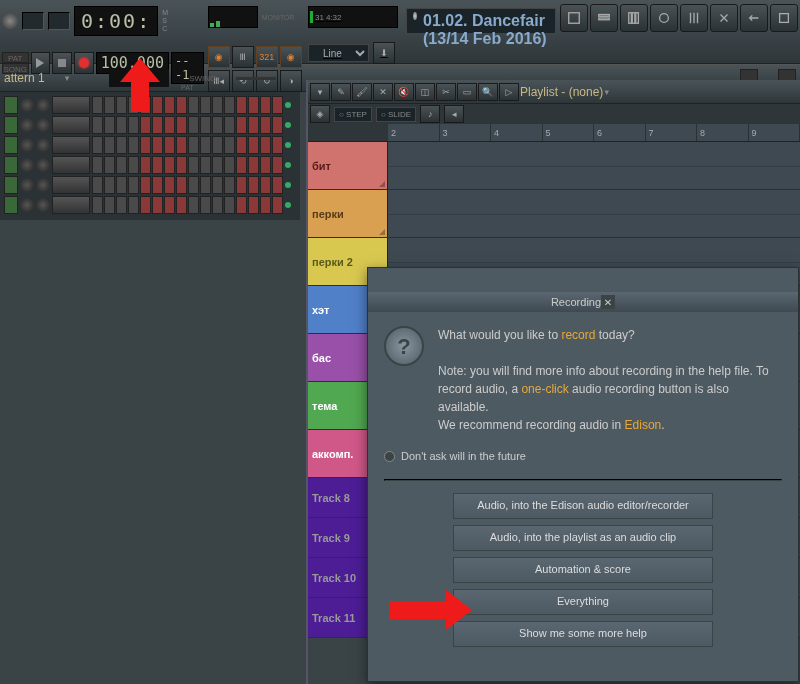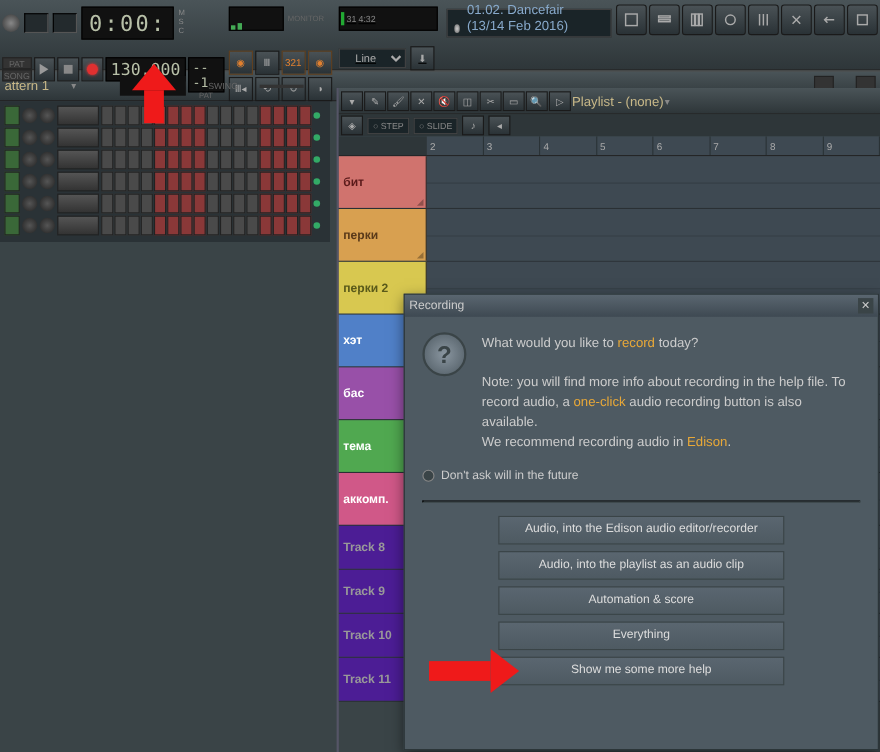--- a/index.html
+++ b/index.html
@@ -27,21 +27,21 @@
 .tempo-label { font-size:7px; color:#666; text-align:center;}
 
 .toolbar-icons { display:flex; gap:2px; margin-top:4px; flex-wrap:wrap; max-width:200px;}
 .tb-icon { width:22px; height:22px; background:linear-gradient(#4a5256,#2a3236); border:1px solid #1a1a1a; display:flex; align-items:center; justify-content:center; font-size:9px; color:#aaa; cursor:pointer;}
 .tb-icon.orange { color:#e08030; border-color:#604020; }
 
 .cpu-meter { background:#111; width:90px; height:22px; display:flex; align-items:center; font-size:8px; color:#888; padding:1px; gap:2px; border:1px solid #000;}
 .cpu-bar { background:#2a3; width:3px; height:12px; }
 .select-box { background:#1a2428; border:1px solid #444; color:#aaa; font-size:10px; padding:2px 10px; height:18px;}
 
-.lcd-display { background:#1a2428; border:1px solid #444; color:#88aacc; font-size:12px; padding:3px 6px; display:flex; align-items:flex-end; gap:6px; height:26px; min-width:150px;}
+.lcd-display { background:#1a2428; border:1px solid #444; color:#88aacc; font-size:16px; padding:3px 6px; display:flex; align-items:flex-start; gap:6px; height:26px; min-width:150px;font-weight:bold;}
 .lcd-dot { width:8px;height:8px;border-radius:50%;background:radial-gradient(#ccc,#666);}
 
 .big-icons { display:flex; gap:2px; padding-top:2px;}
 .big-icon { width:28px; height:28px; background:linear-gradient(#4a5256,#2a3236); border:1px solid #1a1a1a; border-radius:3px; display:flex; align-items:center; justify-content:center; cursor:pointer;}
 .big-icon svg { width:14px; height:14px; stroke:#aaa; fill:none; stroke-width:1.5;}
 
 
 .pattern-bar { background:linear-gradient(#4a5458,#2e3639); height:28px; display:flex; align-items:center; padding:0 4px; gap:20px; border-top:1px solid #555; border-bottom:1px solid #222;}
 .pattern-label { color:#c8b888; font-size:12px;}
 .pattern-arrow { color:#888; font-size:9px;}
@@ -82,21 +82,21 @@
 .tr-orange { background:#d8a050; color:#5a3a1a;}
 .tr-yellow { background:#d8c850; color:#5a5a1a;}
 .tr-blue { background:#5080c8; color:#fff;}
 .tr-purple { background:#9850a8; color:#fff;}
 .tr-green { background:#50a850; color:#fff;}
 .tr-pink { background:#d05888; color:#fff;}
 .tr-grey { background:#4c1d95; color:#999;}
 
 
 .rec-dialog { position:absolute; left:367px; top:267px; width:432px; height:415px; background:#4e5a62; border:1px solid #2a3236; box-shadow:0 4px 12px rgba(0,0,0,.5);}
-.dlg-title { height:20px; background:linear-gradient(#5a6670,#3e4952); color:#ccc; font-size:11px; display:flex; align-items:center; justify-content:space-between; padding:0 4px;}
+.dlg-title { height:20px; background:linear-gradient(#5a6670,#3e4952); color:#ccc; font-size:11px; display:flex; align-items:center; justify-content:center; padding:0 4px;margin-top:24px;}
 .dlg-close { width:14px; height:14px; background:#3a4447; color:#ccc; font-size:10px; display:flex; align-items:center; justify-content:center; cursor:pointer;}
 .dlg-body { padding:14px 16px; color:#ccc; font-size:12px; line-height:1.5;}
 .dlg-intro { display:flex; gap:14px; align-items:flex-start; margin-bottom:14px;}
 .q-icon { width:40px; height:40px; border-radius:50%; background:radial-gradient(#8a96a0,#4e5a62); display:flex; align-items:center; justify-content:center; font-size:22px; color:#3a4447; font-weight:bold; border:2px solid #3a4447; flex-shrink:0;}
 .hl { color:#e8a838;}
 .dlg-chk { display:flex; align-items:center; gap:6px; margin:14px 0; font-size:11px;}
 .radio { width:11px; height:11px; border-radius:50%; border:1px solid #888; background:#3a4447;}
 .dlg-buttons { display:flex; flex-direction:column; gap:6px; align-items:center; margin-top:12px;}
 .dlg-btn { width:260px; height:26px; background:linear-gradient(#5a6670,#4e5a62); border:1px solid #3a4447; color:#ddd; font-size:11px; display:flex; align-items:center; justify-content:center; cursor:pointer;}
 
@@ -135,21 +135,21 @@
       <div class="transport-btn">
           <div class="play-icon"></div>
         </div>
       <div class="transport-btn">
           <div class="stop-icon"></div>
         </div>
       <div class="transport-btn rec">
           <div class="rec-icon"></div>
         </div>
       <div style="display:flex;flex-direction:column;gap:0;">
-        <div class="tempo-box">130.000</div>
+        <div class="tempo-box">100.000</div>
         <div class="tempo-label">TEMPO</div>
       </div>
       <div style="display:flex;flex-direction:column;">
         <div class="tempo-box" style="font-size:12px;padding:1px 3px;">---1</div>
         <div class="tempo-label">PAT</div>
       </div>
     </div>
   </div>
 
   <div class="toolbar-section" style="padding-top:4px;">

